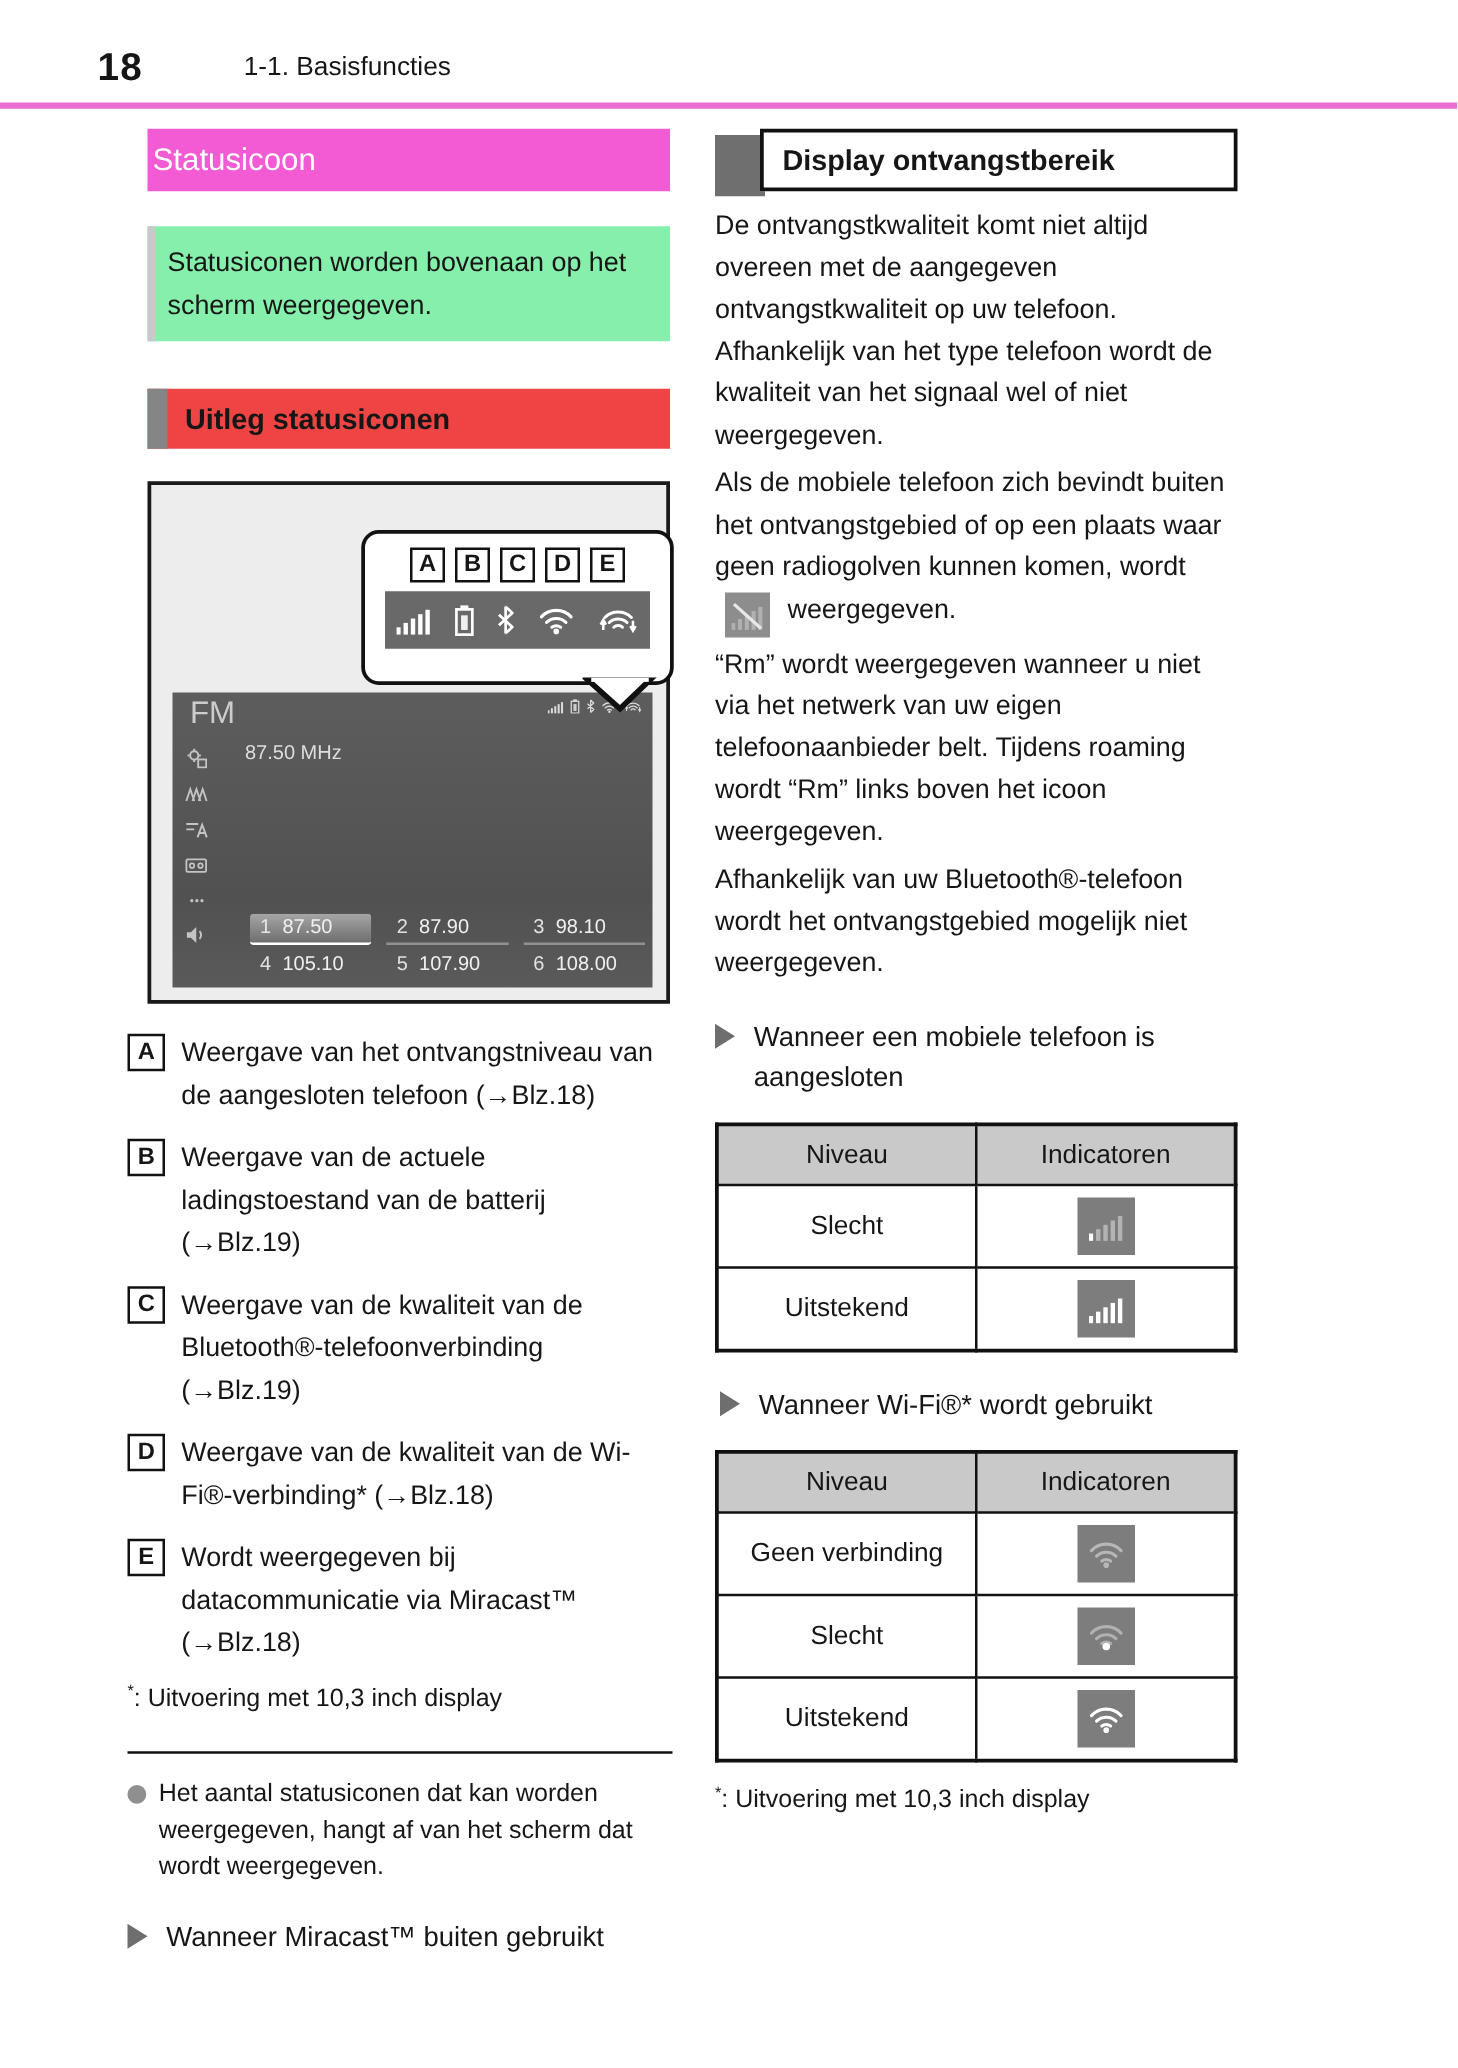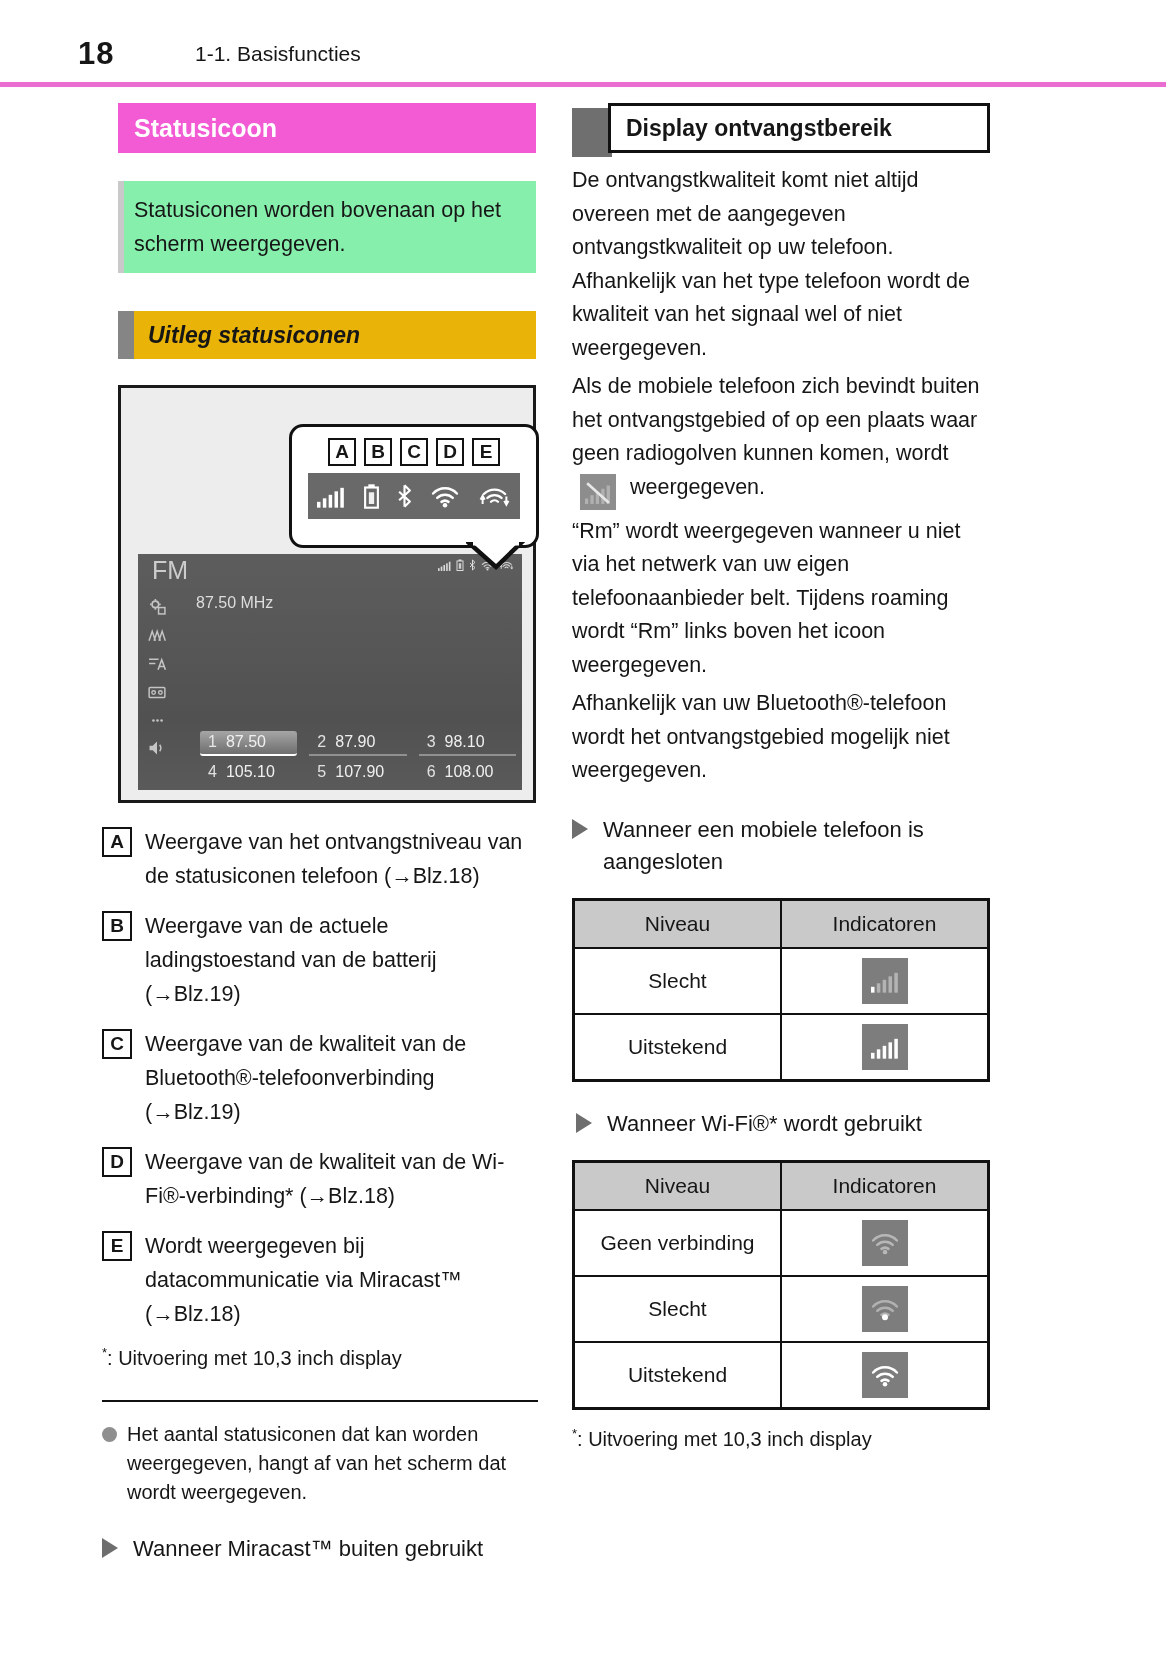--- a/index.html
+++ b/index.html
@@ -8,25 +8,25 @@
 
   
   .pagenum{position:absolute;left:78px;top:36px;font-size:31px;font-weight:bold;letter-spacing:1px;}
   .section{position:absolute;left:195px;top:42px;font-size:21px;}
   .toprule{position:absolute;left:0;top:82px;width:1166px;height:5px;background:#ea6ed2;}
 
   .columns{position:absolute;left:118px;top:103px;display:flex;gap:36px;}
   .col{width:418px;}
 
   
-  .title-pink{height:50px;background:#f35bd4;color:#fff;font-size:25px;font-weight:bold;
-              display:flex;align-items:center;padding-left:16px;box-sizing:border-box;}
+  .title-pink{height:50px;background:#f35bd4;color:#fff;font-size:25px;font-weight:normal;
+              display:flex;align-items:center;padding-left:4px;box-sizing:border-box;}
   .intro-box{margin-top:28px;background:#86efac;border-left:6px solid #c9c9c9;
              padding:12px 10px 12px 10px;font-size:21.5px;line-height:34px;}
-  .subhead{margin-top:38px;height:48px;background:#eab308;display:flex;align-items:center;font-style:italic;}
+  .subhead{margin-top:38px;height:48px;background:#ef4444;display:flex;align-items:center;}
   .subhead .sq{width:16px;height:48px;background:#858585;margin-right:14px;}
   .subhead .t{font-size:23px;font-weight:bold;}
 
   
   .figure{position:relative;margin-top:26px;height:418px;background:#ededed;border:3px solid #1a1a1a;box-sizing:border-box;}
   .callout{position:absolute;left:168px;top:36px;width:250px;height:124px;background:#fff;
            border:3px solid #111;border-radius:14px;box-sizing:border-box;z-index:2;}
   .letters{display:flex;justify-content:center;gap:8px;margin-top:11px;}
   .letterbox{width:28px;height:28px;border:2px solid #111;box-sizing:border-box;
              display:flex;align-items:center;justify-content:center;font-size:19px;font-weight:bold;background:#fff;}
@@ -290,21 +290,21 @@
                 <span class="p-freq">108.00</span>
               </div>
             </div>
           </div>
         </div>
       </div>
 
       <div class="legend">
         <div class="litem">
           <div class="lkey">A</div>
-          <div class="ltext">Weergave van het ontvangstniveau van de statusiconen telefoon (→Blz.18)</div>
+          <div class="ltext">Weergave van het ontvangstniveau van de aangesloten telefoon (→Blz.18)</div>
         </div>
         <div class="litem">
           <div class="lkey">B</div>
           <div class="ltext">Weergave van de actuele ladingstoestand van de batterij (→Blz.19)</div>
         </div>
         <div class="litem">
           <div class="lkey">C</div>
           <div class="ltext">Weergave van de kwaliteit van de Bluetooth®-telefoonverbinding (→Blz.19)</div>
         </div>
         <div class="litem">

